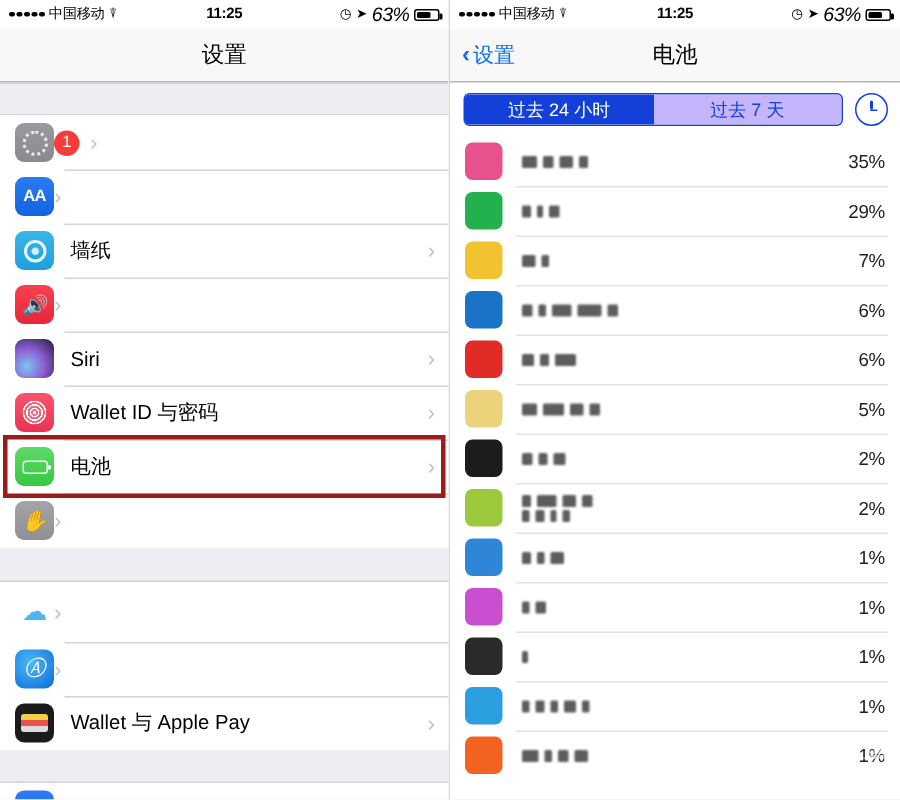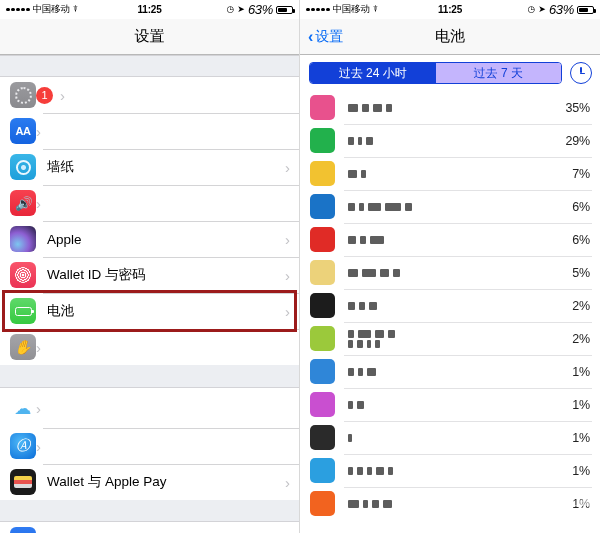--- a/index.html
+++ b/index.html
@@ -235,21 +235,21 @@
 
       <div class="srow">
         <span class="sicon ic-snd">
             <i class="sndglyph">🔊</i>
           </span>
         <span class="chev">›</span>
       </div>
 
       <div class="srow">
         <span class="sicon ic-siri"></span>
-        <span class="slabel">Apple</span>
+        <span class="slabel">Siri</span>
         <span class="chev">›</span>
       </div>
 
       <div class="srow">
         <span class="sicon ic-tid">
             <i class="tidglyph"></i>
           </span>
         <span class="slabel">Wallet ID 与密码</span>
         <span class="chev">›</span>
       </div>

